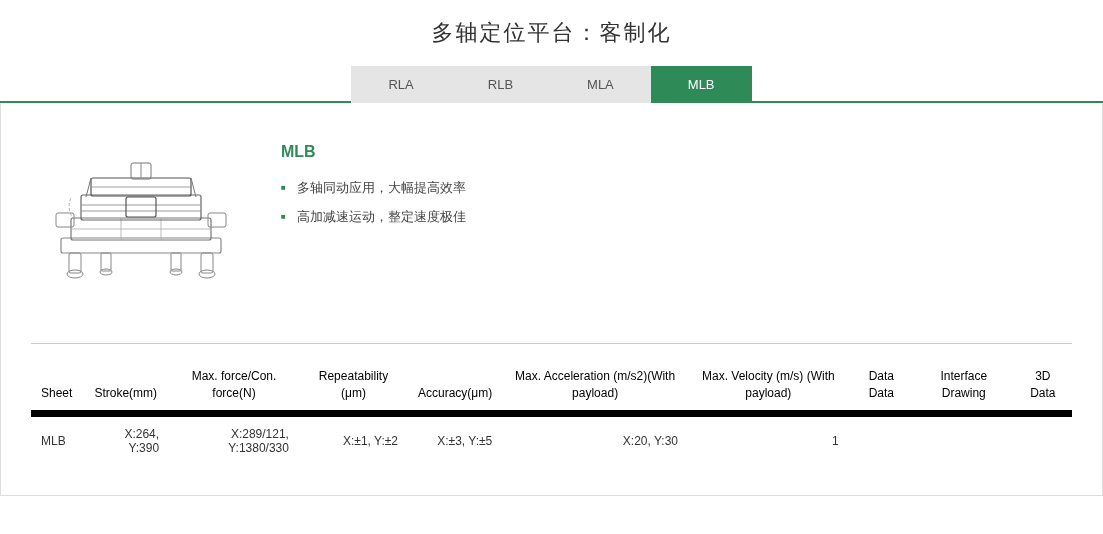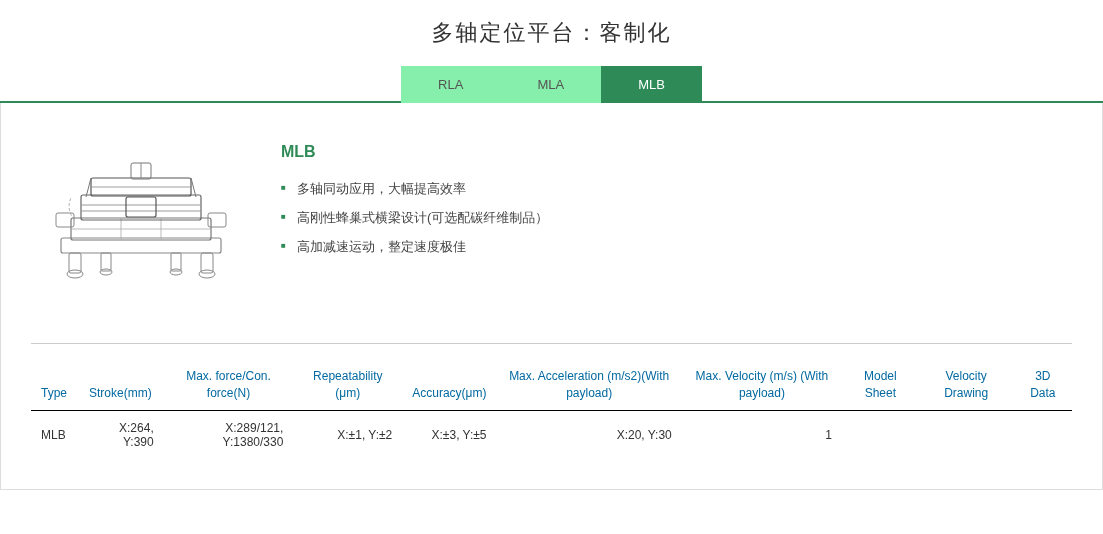--- a/index.html
+++ b/index.html
@@ -24,21 +24,21 @@
       margin-bottom: 0;
     }
     .tab-item {
       padding: 10px 36px;
       font-size: 13px;
       color: #555;
       cursor: pointer;
       border: 1px solid transparent;
       position: relative;
       top: 2px;
-      background: #86efac;
+      background: #e5e5e5;
     }
     .tab-item.active {
       background: #2e8b57;
       color: #fff;
       border-color: #2e8b57;
     }
     .content-panel {
       border: 1px solid #ddd;
       border-top: none;
       padding: 20px 30px 30px;
@@ -65,20 +65,21 @@
     }
     .product-name {
       color: #2e8b57;
       font-size: 16px;
       font-weight: bold;
       margin-bottom: 14px;
     }
     .feature-list {
       list-style: none;
       padding: 0;
+      font-family: Liberation Mono, monospace;
     }
     .feature-list li {
       padding: 4px 0 4px 16px;
       position: relative;
       font-size: 13px;
       color: #444;
       line-height: 1.6;
     }
     .feature-list li::before {
       content: "■";
@@ -93,24 +94,24 @@
       border-top: 1px solid #ccc;
       margin: 10px 0 16px;
     }
     .spec-table {
       width: 100%;
       border-collapse: collapse;
       font-size: 12px;
     }
     .spec-table th {
       text-align: center;
-      color: #0369a1;
+      color: #000000;
       font-weight: normal;
       padding: 8px 10px;
-      border-bottom: 1px solid #000000;
+      border-bottom: 7px solid #000000;
       vertical-align: bottom;
       line-height: 1.4;
     }
     .spec-table th.left-align {
       text-align: left;
     }
     .spec-table td {
       text-align: right;
       padding: 10px 10px;
       border-bottom: 1px solid #eee;
@@ -124,20 +125,21 @@
       border-bottom: none;
     }
   </style>
 </head>
 <body>
 
 <h1 class="page-title">多轴定位平台：客制化</h1>
 
 <div class="tabs-bar">
   <div class="tab-item">RLA</div>
+  <div class="tab-item">RLB</div>
   <div class="tab-item">MLA</div>
   <div class="tab-item active">MLB</div>
 </div>
 
 <div class="content-panel">
   <div class="product-section">
     <div class="product-image">
 
       <svg viewBox="0 0 200 160" xmlns="http://www.w3.org/2000/svg">
 
@@ -180,40 +182,39 @@
         <path d="M33 77 Q25 65 30 55" fill="none" stroke="#aaa" stroke-width="1" stroke-dasharray="3,2"></path>
 
         <rect x="90" y="20" width="20" height="16" rx="2" fill="none" stroke="#777" stroke-width="1"></rect>
         <line x1="100" y1="20" x2="100" y2="35" stroke="#888" stroke-width="1"></line>
       </svg>
     </div>
     <div class="product-info">
       <div class="product-name">MLB</div>
       <ul class="feature-list">
         <li>多轴同动应用，大幅提高效率</li>
-        <li>高刚性蜂巢式横梁设计(可选配碳纤维制品）</li>
         <li>高加减速运动，整定速度极佳</li>
       </ul>
     </div>
   </div>
 
   <hr class="divider">
 
   <table class="spec-table">
     <thead>
       <tr>
-        <th class="left-align">Type</th>
+        <th class="left-align">Sheet</th>
         <th>Stroke(mm)</th>
         <th>Max. force/Con. force(N)</th>
         <th>Repeatability (μm)</th>
         <th>Accuracy(μm)</th>
         <th>Max. Acceleration (m/s2)(With payload)</th>
         <th>Max. Velocity (m/s) (With payload)</th>
-        <th>Model Sheet</th>
-        <th>Velocity Drawing</th>
+        <th>Data Data</th>
+        <th>Interface Drawing</th>
         <th>3D Data</th>
       </tr>
     </thead>
     <tbody>
       <tr>
         <td class="left-align">MLB</td>
         <td>X:264, Y:390</td>
         <td>X:289/121, Y:1380/330</td>
         <td>X:±1, Y:±2</td>
         <td>X:±3, Y:±5</td>

